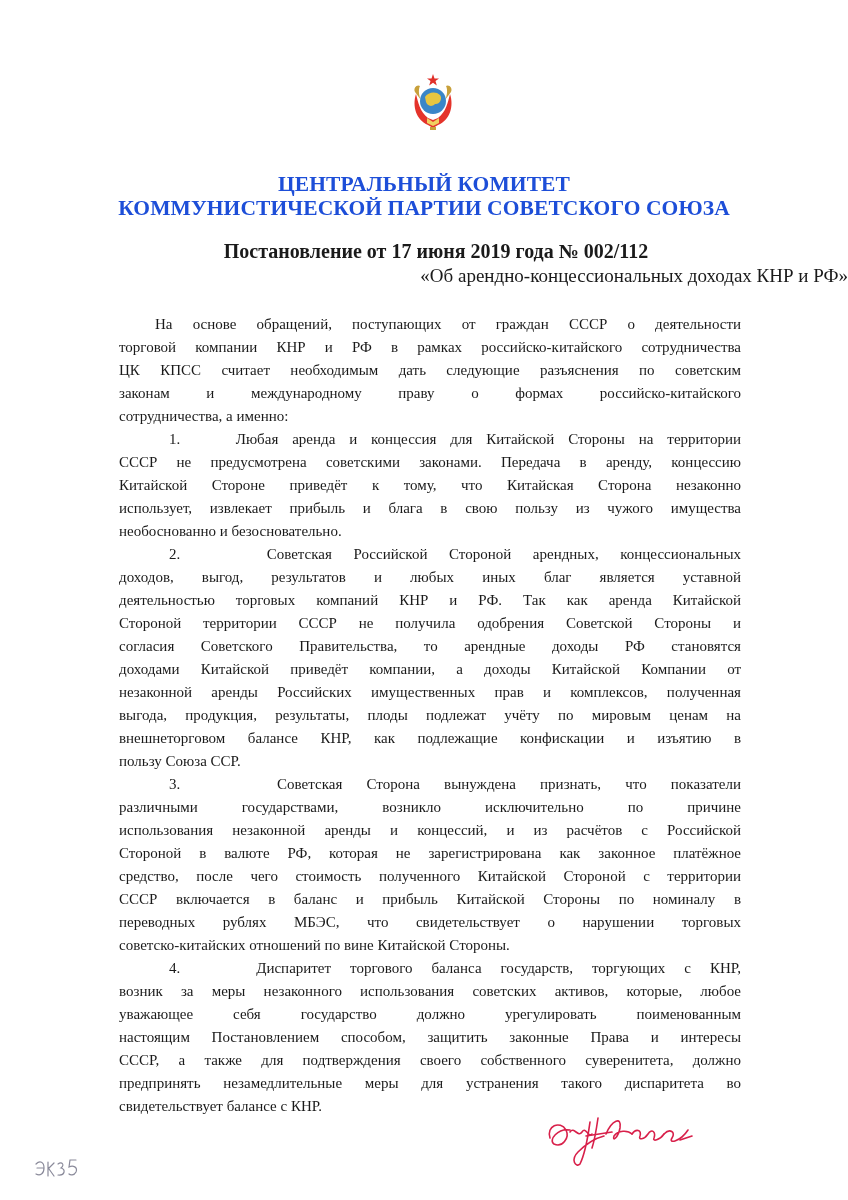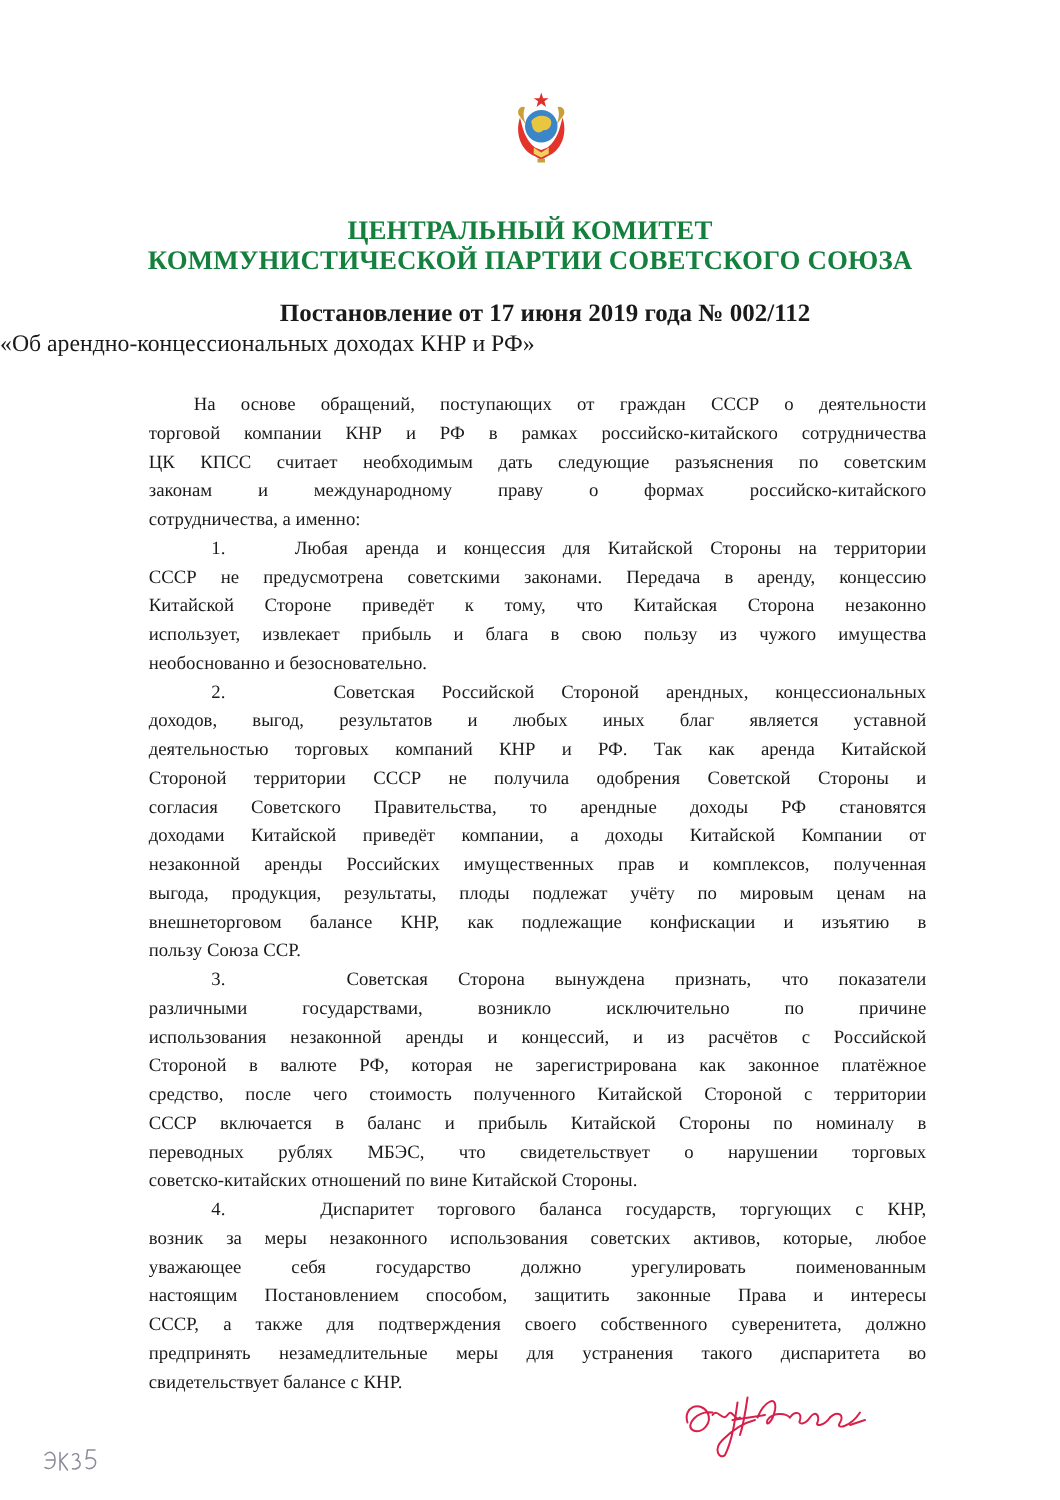--- a/index.html
+++ b/index.html
@@ -1,25 +1,25 @@
 <!DOCTYPE html>
 <html><head>
 <meta charset="utf-8">
 <style>
   html, body { margin: 0; padding: 0; background: #ffffff; }
   body { width: 848px; height: 1200px; position: relative; overflow: hidden;
          font-family: "Liberation Serif", "DejaVu Serif", serif; color: #1a1a1a; }
   .emblem { position: absolute; left: 408px; top: 72px; width: 50px; height: 62px; }
   .hdr { position: absolute; left: 0; width: 848px; text-align: center;
-         color: #15803d; font-weight: bold; font-size: 21.5px; letter-spacing: 0.1px; }
+         color: #1d4ed8; font-weight: bold; font-size: 21.5px; letter-spacing: 0.1px; }
   .hdr1 { top: 172px; }
   .hdr2 { top: 196px; }
   .title { position: absolute; left: 0; width: 848px; text-align: center; top: 240px;
            font-weight: bold; font-size: 20px; margin-left: 12px; }
-  .subtitle { position: absolute; left: 0; width: 848px; text-align: left; top: 265px;
+  .subtitle { position: absolute; left: 0; width: 848px; text-align: right; top: 265px;
               font-size: 19px; }
   .body { position: absolute; left: 119px; width: 622px; top: 313px;
           font-size: 15px; line-height: 23px; }
   .line { display: block; text-align: justify; text-align-last: justify; white-space: nowrap; }
   .line.last { text-align-last: left; }
   .ind { padding-left: 36px; }
   .ind-num { padding-left: 50px; }
   .sig { position: absolute; left: 540px; top: 1108px; width: 190px; height: 60px; }
   .note { position: absolute; left: 32px; top: 1152px; width: 60px; height: 30px; }
 </style>

